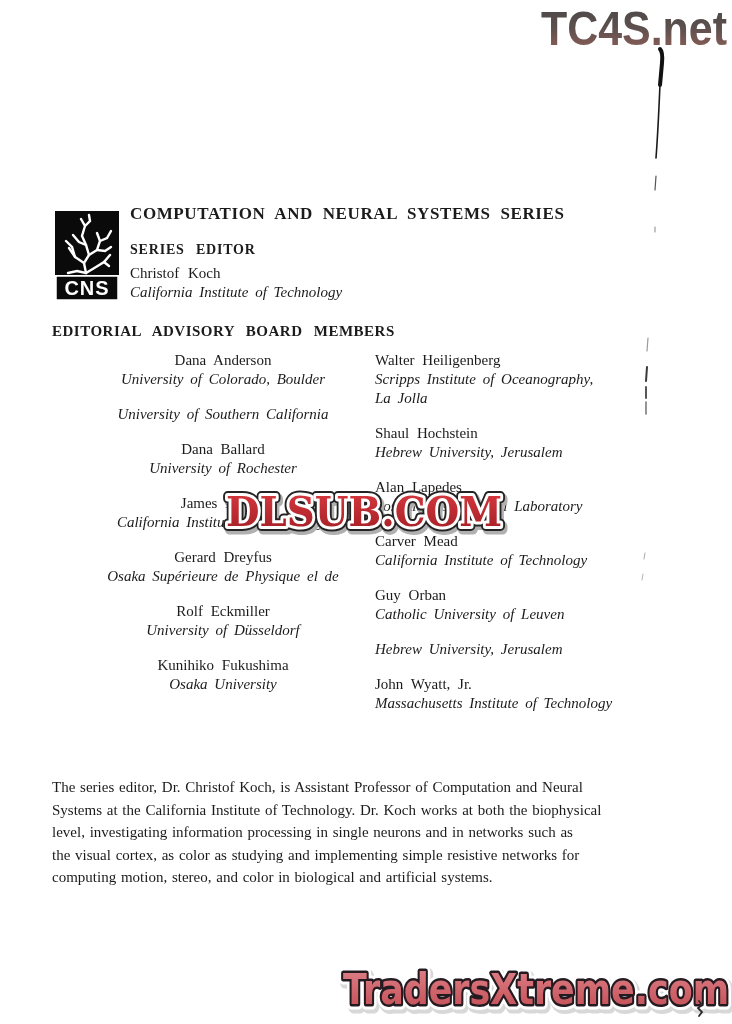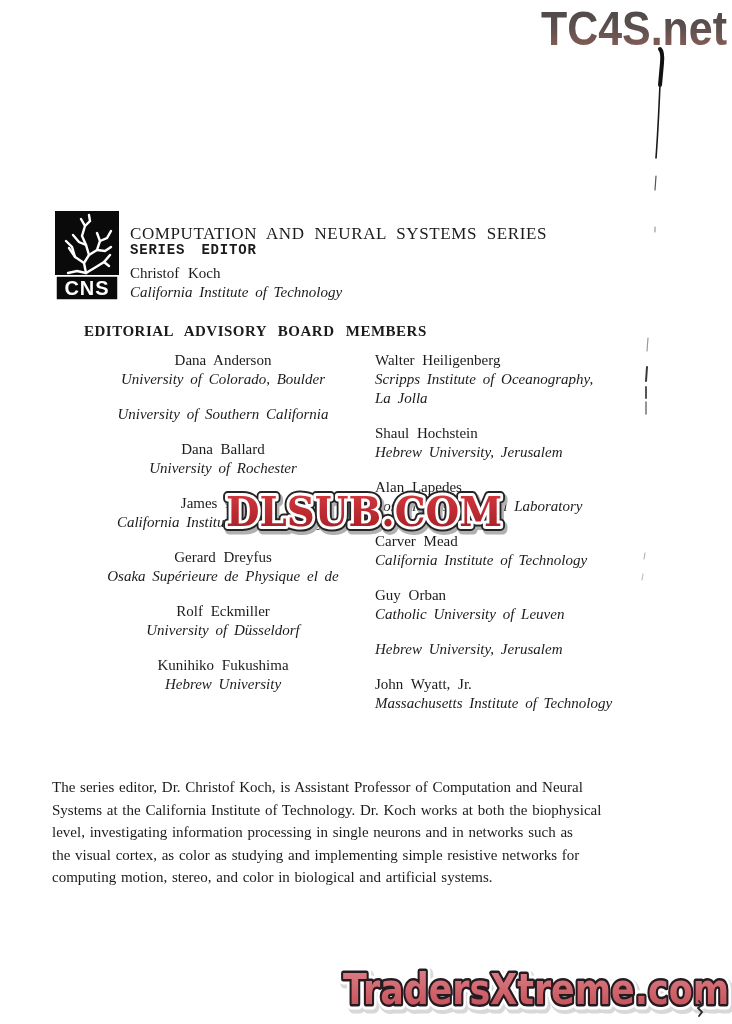--- a/index.html
+++ b/index.html
@@ -5,26 +5,26 @@
   html,body{margin:0;padding:0;}
   body{
     width:732px;height:1024px;position:relative;background:#ffffff;
     font-family:"Liberation Serif","DejaVu Serif",serif;color:#1b1b1b;
     overflow:hidden;
   }
   .abs{position:absolute;}
   
   .logo{left:55px;top:211px;width:64px;height:90px;}
   
-  .series-title{left:130px;top:204px;font-size:17px;font-weight:normal;letter-spacing:.6px;word-spacing:5px;white-space:nowrap;margin-top:20px;}
-  .editor-heading{left:130px;top:242px;font-size:14px;font-weight:bold;letter-spacing:.8px;word-spacing:7px;font-family:Liberation Mono, monospace;}
+  .series-title{left:130px;top:204px;font-size:17px;font-weight:bold;letter-spacing:.6px;word-spacing:5px;white-space:nowrap;}
+  .editor-heading{left:130px;top:242px;font-size:14px;font-weight:bold;letter-spacing:.8px;word-spacing:7px;}
   .editor-name{left:130px;top:265px;font-size:15px;word-spacing:5px;}
   .editor-affil{left:130px;top:284px;font-size:15px;font-style:italic;word-spacing:3px;}
   
-  .board-heading{left:52px;top:323px;font-size:15px;font-weight:bold;letter-spacing:.5px;word-spacing:7px;white-space:nowrap;margin-left:32px;}
+  .board-heading{left:52px;top:323px;font-size:15px;font-weight:bold;letter-spacing:.5px;word-spacing:7px;white-space:nowrap;}
   .col{top:351px;font-size:15px;line-height:19px;}
   .col-left{left:68px;width:310px;text-align:center;}
   .col-right{left:375px;width:340px;}
   .entry{margin-bottom:16px;}
   .entry .name{word-spacing:4px;white-space:nowrap;}
   .entry .affil{font-style:italic;word-spacing:3px;white-space:nowrap;}
   
   .about{left:52px;top:776px;font-size:15px;line-height:22.5px;}
   .about div{white-space:nowrap;word-spacing:1px;}
   
@@ -82,21 +82,21 @@
   <div class="entry">
     <div class="name">Gerard Dreyfus</div>
     <div class="affil">Osaka Supérieure de Physique el de</div>
   </div>
   <div class="entry">
     <div class="name">Rolf Eckmiller</div>
     <div class="affil">University of Düsseldorf</div>
   </div>
   <div class="entry">
     <div class="name">Kunihiko Fukushima</div>
-    <div class="affil">Hebrew University</div>
+    <div class="affil">Osaka University</div>
   </div>
 </div>
 
 <div class="abs col col-right">
   <div class="entry">
     <div class="name">Walter Heiligenberg</div>
     <div class="affil">Scripps Institute of Oceanography,</div>
     <div class="affil">La Jolla</div>
   </div>
   <div class="entry">

